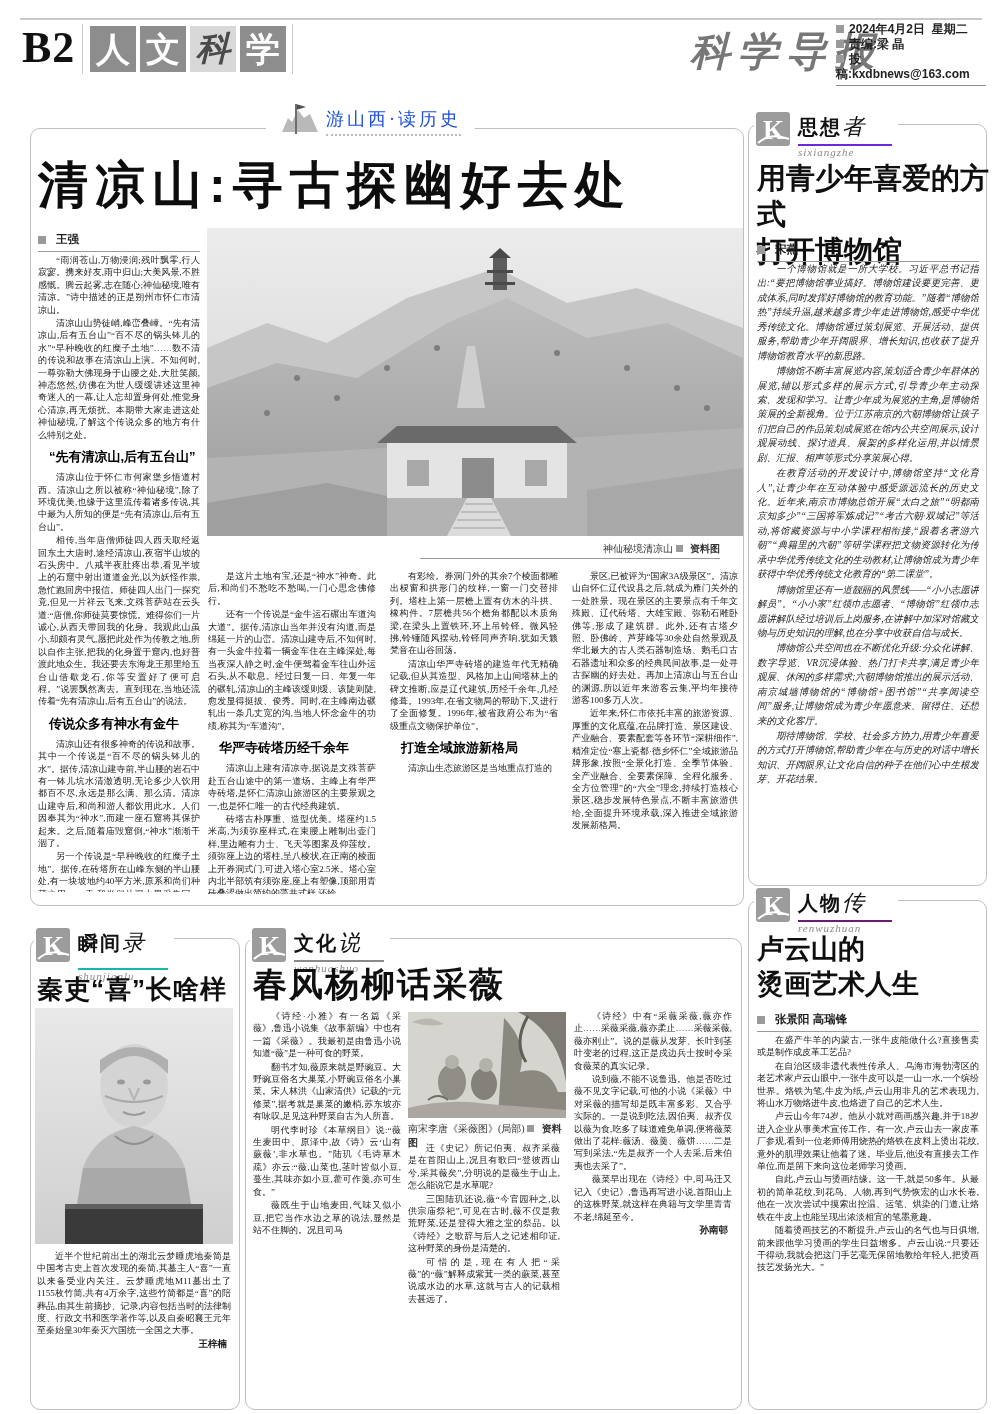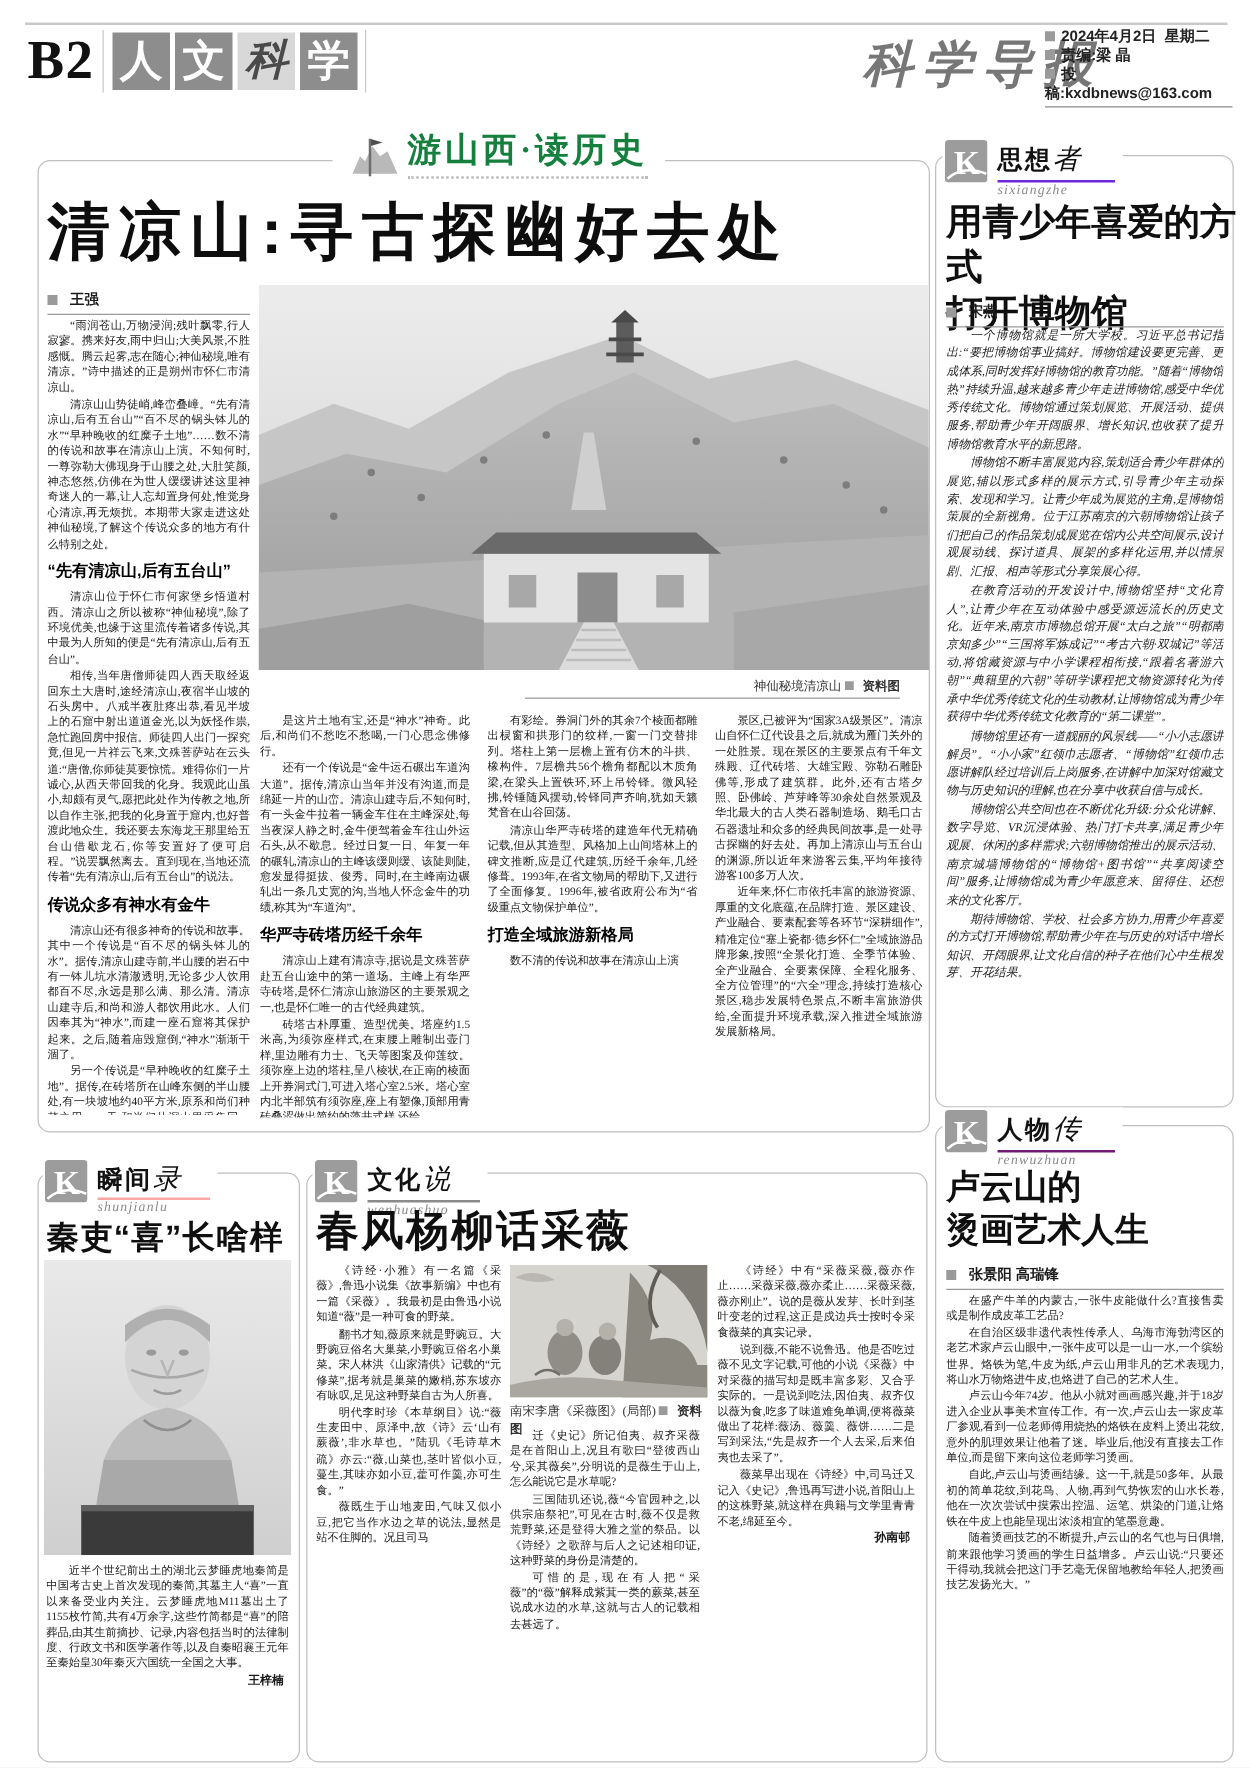--- a/index.html
+++ b/index.html
@@ -12,31 +12,31 @@
   .secblock{width:46px;height:46px;background:#8d8d8d;color:#fff;font-weight:bold;
             font-size:34px;line-height:46px;text-align:center;font-family:"Liberation Sans",sans-serif;}
   .secblock.light{background:#d8d8d8;color:#4a4a4a;font-style:italic;font-family:"Liberation Serif",serif;}
   .papername{font-size:40px;color:#777;font-style:italic;font-weight:bold;letter-spacing:8px;
              font-family:"Liberation Serif",serif;}
   .mastinfo{font-size:12px;font-weight:bold;color:#222;line-height:15px;font-family:"Liberation Sans",sans-serif;}
   .sq{display:inline-block;width:8px;height:8px;background:#9a9a9a;margin-right:5px;}
   
   .artbox{border:1px solid #bfbfbf;border-radius:10px;}
   
-  .banner-text{font-size:27px;font-weight:700;color:#15803d;letter-spacing:3px;
+  .banner-text{font-size:18px;font-weight:400;color:#1d4ed8;letter-spacing:3px;
                border-bottom:2px dotted #bbb;padding-bottom:3px;}
   .main-title{font-size:50px;font-weight:900;color:#0d0d0d;letter-spacing:7px;font-family:"Liberation Sans",sans-serif;}
   
   .byline{display:flex;align-items:center;gap:5px;border-bottom:1px solid #9a9a9a;padding-bottom:4px;}
   .byline .name{font-size:11.5px;font-weight:bold;font-family:"Liberation Sans",sans-serif;}
   
   .colflow{overflow:hidden;}
   .colflow p{margin:0 0 1px 0;font-size:9px;line-height:1.38;text-align:justify;text-indent:2em;color:#1b1b1b;}
   .colflow .sub{font-size:13px;font-weight:bold;font-family:"Liberation Sans",sans-serif;
-                margin:7px 0 5px 0;color:#000;}
+                margin:7px 0 5px 11px;color:#000;}
   .colflow .sig{text-align:right;font-weight:bold;font-size:9.5px;padding-right:4px;}
   .kai p{font-style:italic;font-size:9.5px;line-height:1.52;}
   
   .klogo{width:34px;height:34px;}
   .collabel{font-size:20px;font-weight:900;color:#111;font-family:"Liberation Sans",sans-serif;letter-spacing:2px;}
   .collabel .script{font-family:"Liberation Serif",serif;font-style:italic;font-weight:normal;font-size:22px;}
   .pinyin{font-size:11px;font-style:italic;color:#8a8a8a;letter-spacing:1px;}
   .subtitle{font-weight:900;color:#0f0f0f;font-family:"Liberation Sans",sans-serif;}
   .caption{font-size:10px;color:#333;}
   .caption .credit{font-weight:bold;}
@@ -147,21 +147,21 @@
       <p>是这片土地有宝,还是“神水”神奇。此后,和尚们不愁吃不愁喝,一门心思念佛修行。</p>
       <p>还有一个传说是“金牛运石碾出车道沟大道”。据传,清凉山当年并没有沟道,而是绵延一片的山峦。清凉山建寺后,不知何时,有一头金牛拉着一辆金车住在主峰深处,每当夜深人静之时,金牛便驾着金车往山外运石头,从不歇息。经过日复一日、年复一年的碾轧,清凉山的主峰该缓则缓、该陡则陡,愈发显得挺拔、俊秀。同时,在主峰南边碾轧出一条几丈宽的沟,当地人怀念金牛的功绩,称其为“车道沟”。</p>
       <div class="sub">华严寺砖塔历经千余年</div>
       <p>清凉山上建有清凉寺,据说是文殊菩萨赴五台山途中的第一道场。主峰上有华严寺砖塔,是怀仁清凉山旅游区的主要景观之一,也是怀仁唯一的古代经典建筑。</p>
       <p>砖塔古朴厚重、造型优美。塔座约1.5米高,为须弥座样式,在束腰上雕制出壶门样,里边雕有力士、飞天等图案及仰莲纹。须弥座上边的塔柱,呈八棱状,在正南的棱面上开券洞式门,可进入塔心室2.5米。塔心室内北半部筑有须弥座,座上有塑像,顶部用青砖叠涩做出简约的藻井式样,还绘</p>
     </div>
   <div class="abs colflow" style="left:390px;top:570px;width:168px;height:324px;">
       <p>有彩绘。券洞门外的其余7个棱面都雕出棂窗和拱形门的纹样,一窗一门交替排列。塔柱上第一层檐上置有仿木的斗拱、橡构件。7层檐共56个檐角都配以木质角梁,在梁头上置铁环,环上吊铃铎。微风轻拂,铃锤随风摆动,铃铎同声齐响,犹如天籁梵音在山谷回荡。</p>
       <p>清凉山华严寺砖塔的建造年代无精确记载,但从其造型、风格加上山间塔林上的碑文推断,应是辽代建筑,历经千余年,几经修葺。1993年,在省文物局的帮助下,又进行了全面修复。1996年,被省政府公布为“省级重点文物保护单位”。</p>
       <div class="sub">打造全域旅游新格局</div>
-      <p>数不清的传说和故事在清凉山上演</p>
+      <p>清凉山生态旅游区是当地重点打造的</p>
     </div>
   <div class="abs colflow" style="left:572px;top:570px;width:166px;height:324px;">
       <p>景区,已被评为“国家3A级景区”。清凉山自怀仁辽代设县之后,就成为雁门关外的一处胜景。现在景区的主要景点有千年文殊殿、辽代砖塔、大雄宝殿、弥勒石雕卧佛等,形成了建筑群。此外,还有古塔夕照、卧佛岭、芦芽峰等30余处自然景观及华北最大的古人类石器制造场、鹅毛口古石器遗址和众多的经典民间故事,是一处寻古探幽的好去处。再加上清凉山与五台山的渊源,所以近年来游客云集,平均年接待游客100多万人次。</p>
       <p>近年来,怀仁市依托丰富的旅游资源、厚重的文化底蕴,在品牌打造、景区建设、产业融合、要素配套等各环节“深耕细作”,精准定位“塞上瓷都·德乡怀仁”全域旅游品牌形象,按照“全景化打造、全季节体验、全产业融合、全要素保障、全程化服务、全方位管理”的“六全”理念,持续打造核心景区,稳步发展特色景点,不断丰富旅游供给,全面提升环境承载,深入推进全域旅游发展新格局。</p>
     </div>
 
   <div class="abs artbox" style="left:748px;top:124px;width:237px;height:760px;"></div>
   <div class="abs" style="left:754px;top:110px;background:#fff;padding:2px 6px 2px 2px;display:flex;align-items:flex-start;gap:8px;">
     <svg class="klogo" viewBox="0 0 34 34">
       <rect width="34" height="34" rx="3" fill="#9c9c9c"></rect>
@@ -223,21 +223,21 @@
     </div>
 
   <div class="abs artbox" style="left:30px;top:938px;width:208px;height:470px;"></div>
   <div class="abs" style="left:34px;top:926px;background:#fff;padding:2px 6px 2px 2px;display:flex;align-items:flex-start;gap:8px;">
     <svg class="klogo" viewBox="0 0 34 34">
       <rect width="34" height="34" rx="3" fill="#9c9c9c"></rect>
       <text x="7" y="27" font-size="27" font-weight="bold" fill="#fff" font-family="Liberation Serif, serif">K</text>
       <path d="M2 31 Q14 20 33 27" stroke="#fff" stroke-width="2" fill="none"></path>
     </svg>
     <div>
-      <div style="border-bottom:2px solid #fca5a5;padding:0 22px 0 0;">
+      <div style="border-bottom:2px solid #14b8a6;padding:0 22px 10px 0;">
         <span class="collabel"><span>瞬间</span><span class="script">录</span></span>
       </div>
       <div class="pinyin">shunjianlu</div>
     </div>
   </div>
   <div class="abs subtitle" style="left:37px;top:972px;font-size:26px;letter-spacing:1px;">秦吏“喜”长啥样</div>
   <svg class="abs" style="left:35px;top:1008px;" width="198" height="236" viewBox="0 0 198 236">
     <defs>
       <linearGradient id="bustbg" x1="0" y1="0" x2="0" y2="1">
         <stop offset="0" stop-color="#e9e9e9"></stop>

